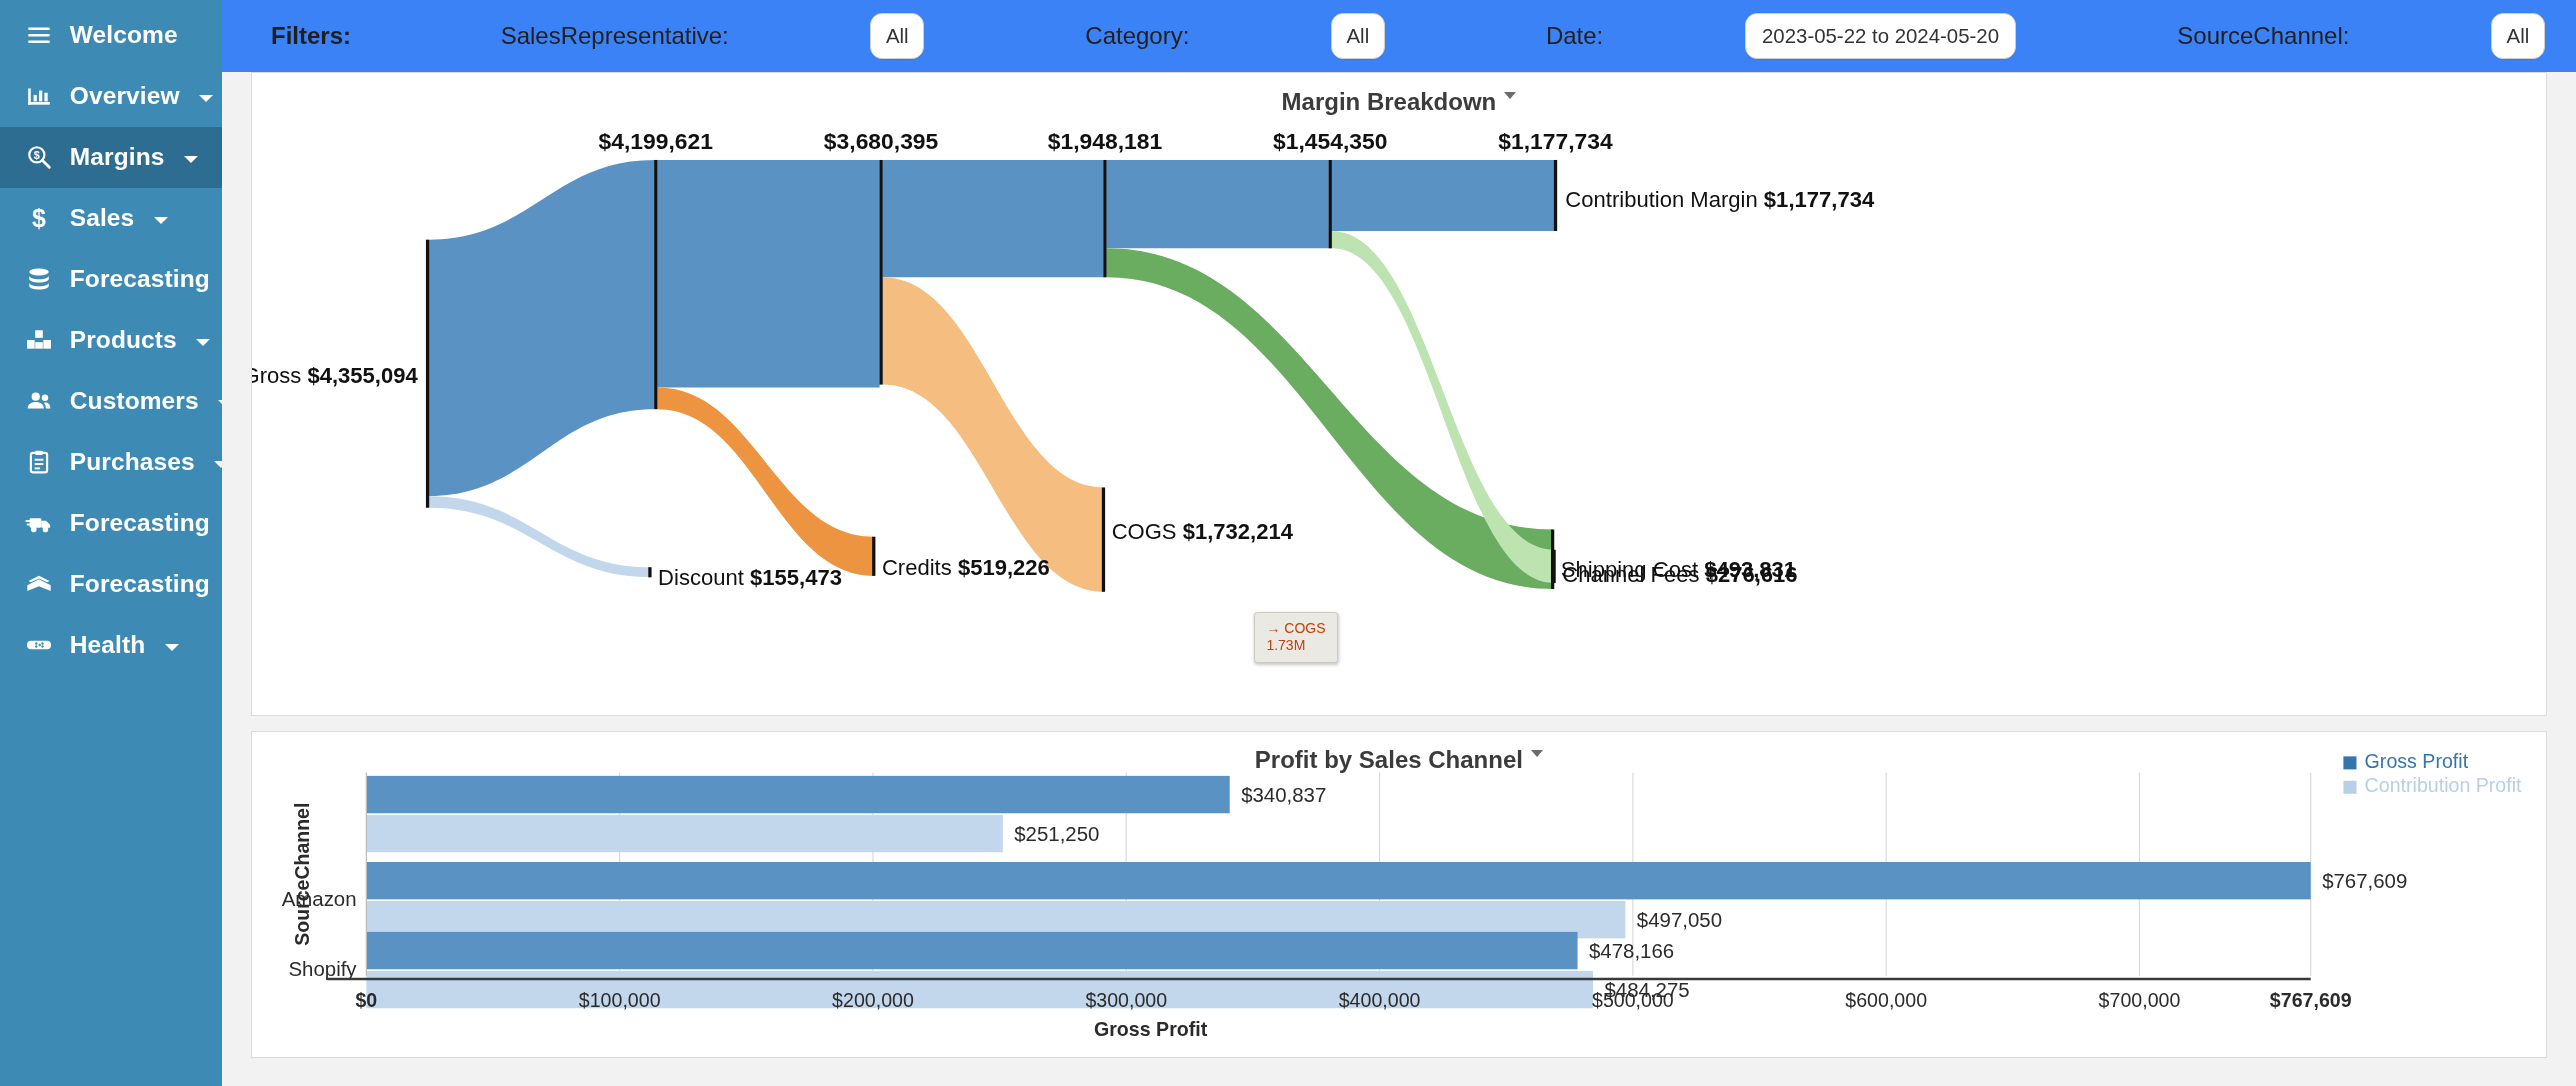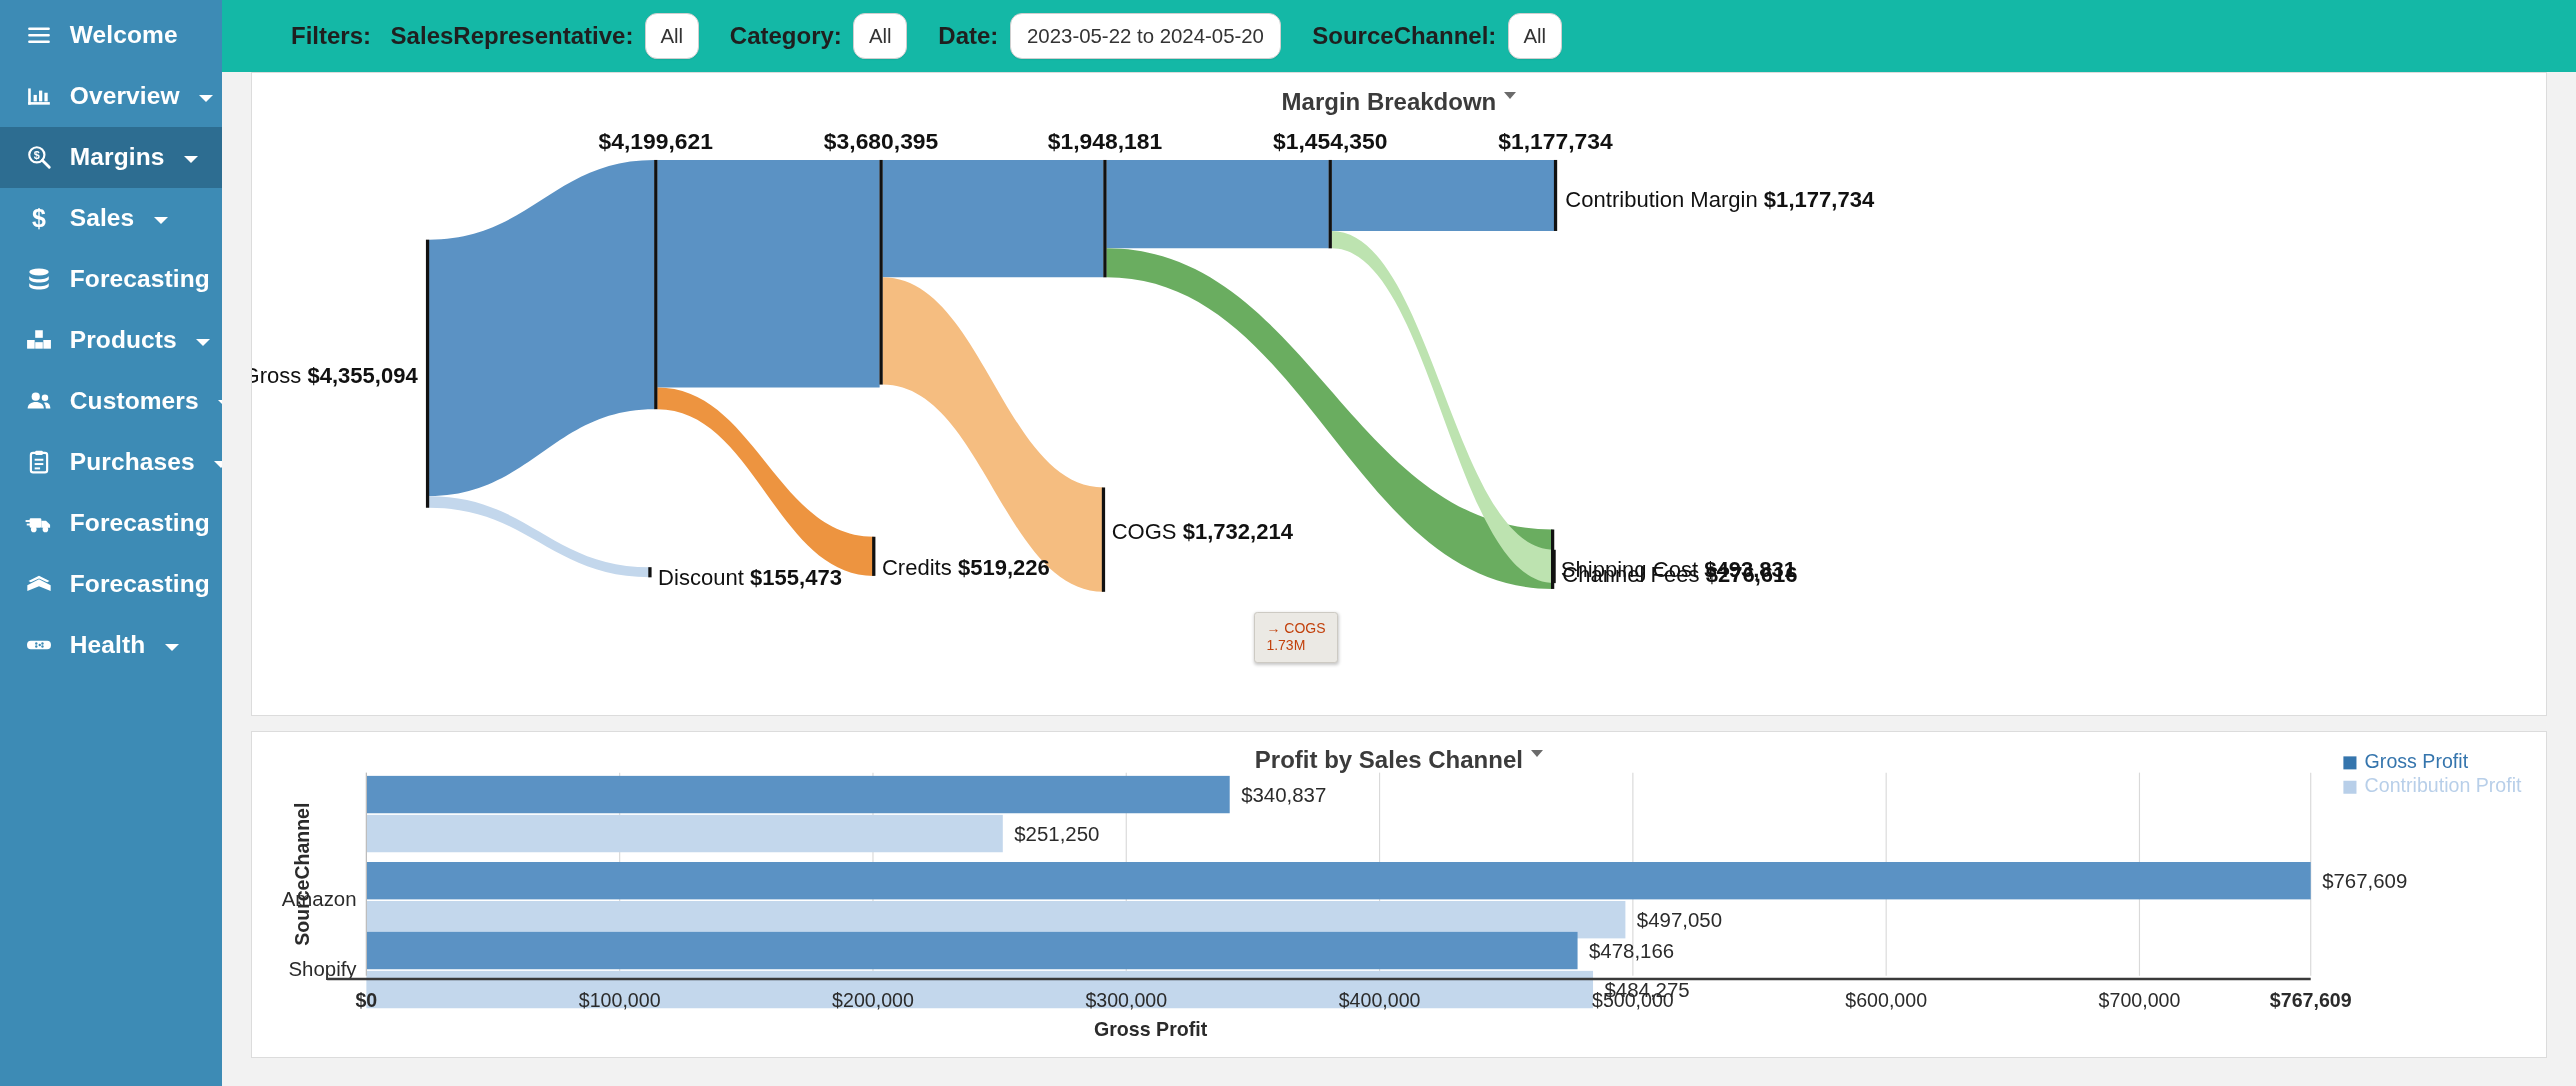--- a/index.html
+++ b/index.html
@@ -44,28 +44,29 @@
     margin-left: 3.3px;
     margin-top: 4.9px;
   }
 
   
   .main { flex: 1; height: 1087px; background: #f2f2f2; display:flex; flex-direction:column; }
 
   
   .filterbar {
     height: 72px; min-height: 72px;
-    background: #14b8a6;
+    background: #3b82f6;
     display: flex; align-items: center;
-    padding-left: 69px;
+    padding-left: 49px;
     gap: 0;
     font-size: 24px;
     color: #1f1f1f;
-  }
-  .filter-label { font-weight: 700; margin-right: 11.4px; white-space:nowrap;}
+    justify-content: space-between;
+  }
+  .filter-label { font-weight: 400; margin-right: 11.4px; white-space:nowrap;}
   .filters-word { font-weight: 700; margin-right: 19.6px; }
   .filter-ctl {
     background: #fff; border: 0.8px solid #cfcfcf; border-radius: 12px;
     height: 46px; display: flex; align-items: center; justify-content: center;
     padding: 0 14.7px; font-size: 20.4px; color: #333; margin-right: 31px;
     box-shadow: 0 0.8px 0.8px rgba(0,0,0,.06);
     min-width: 33px;
   }
   .filter-ctl.date { font-size: 20.4px; padding: 0 16.3px; }
 

